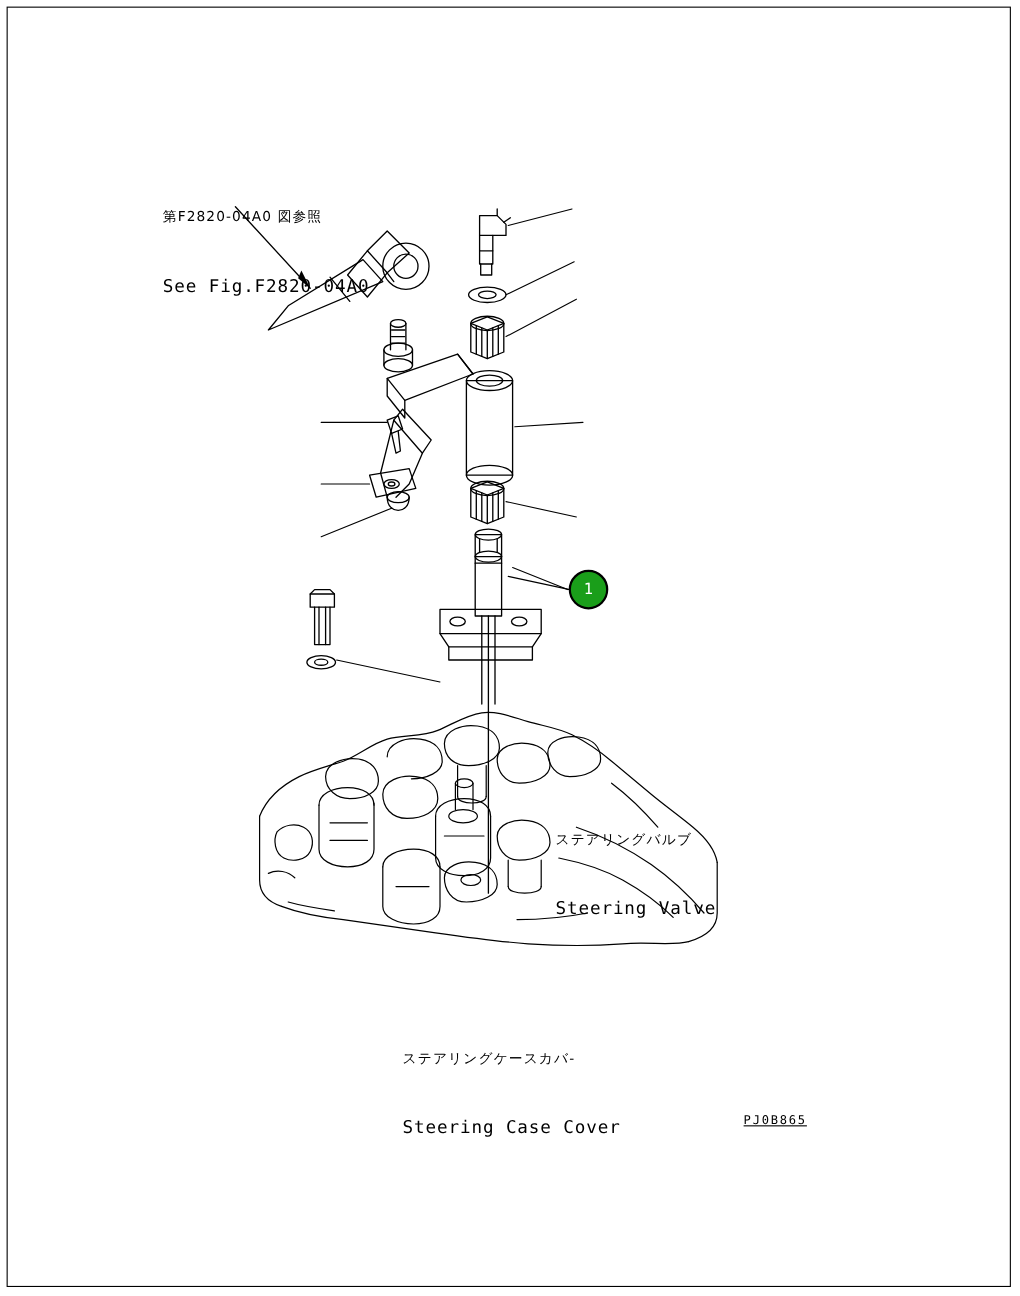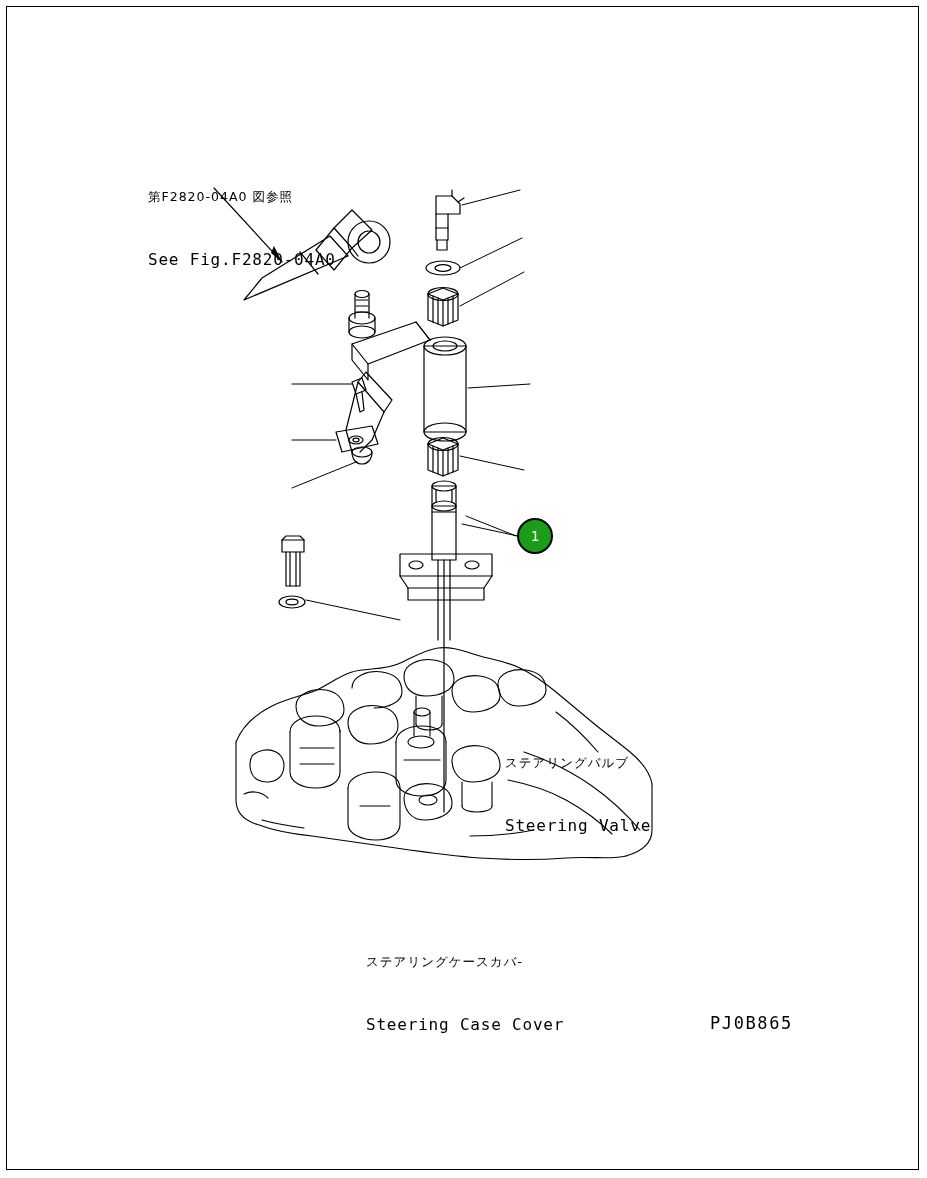--- a/index.html
+++ b/index.html
@@ -59,25 +59,26 @@
   }
   #steering-valve-label {
     left: 505px;
     top: 712px;
   }
   #steering-case-cover-label {
     left: 366px;
     top: 911px;
   }
   #drawing-code {
-    left: 710px;
+    left: 676px;
     top: 1012px;
     font-family: "DejaVu Sans Mono", monospace;
-    font-size: 17px;
+    font-size: 11px;
     letter-spacing: 1.6px;
+    text-decoration: underline;
   }
   #callout-1 {
     position: absolute;
     left: 517px;
     top: 518px;
     width: 36px;
     height: 36px;
     border-radius: 50%;
     background: #1a9e1a;
     border: 2px solid #000000;

